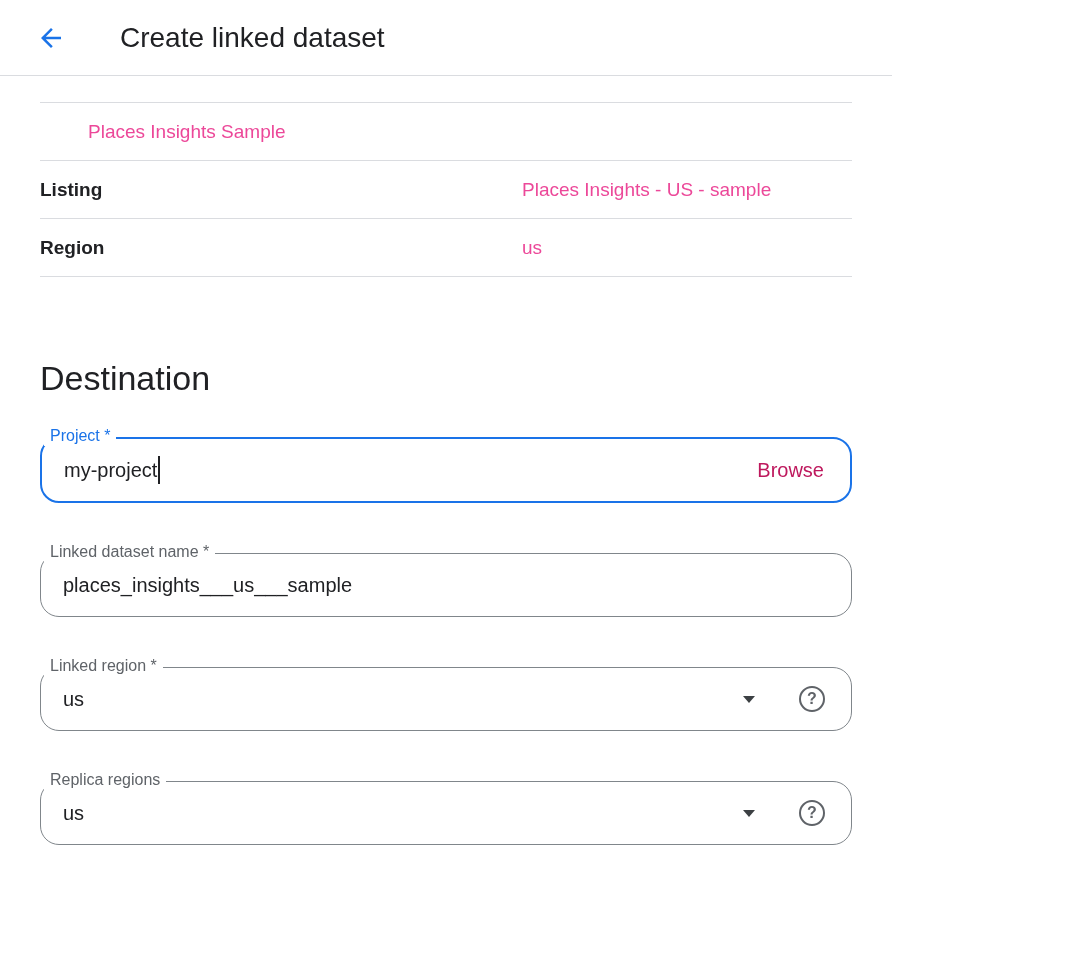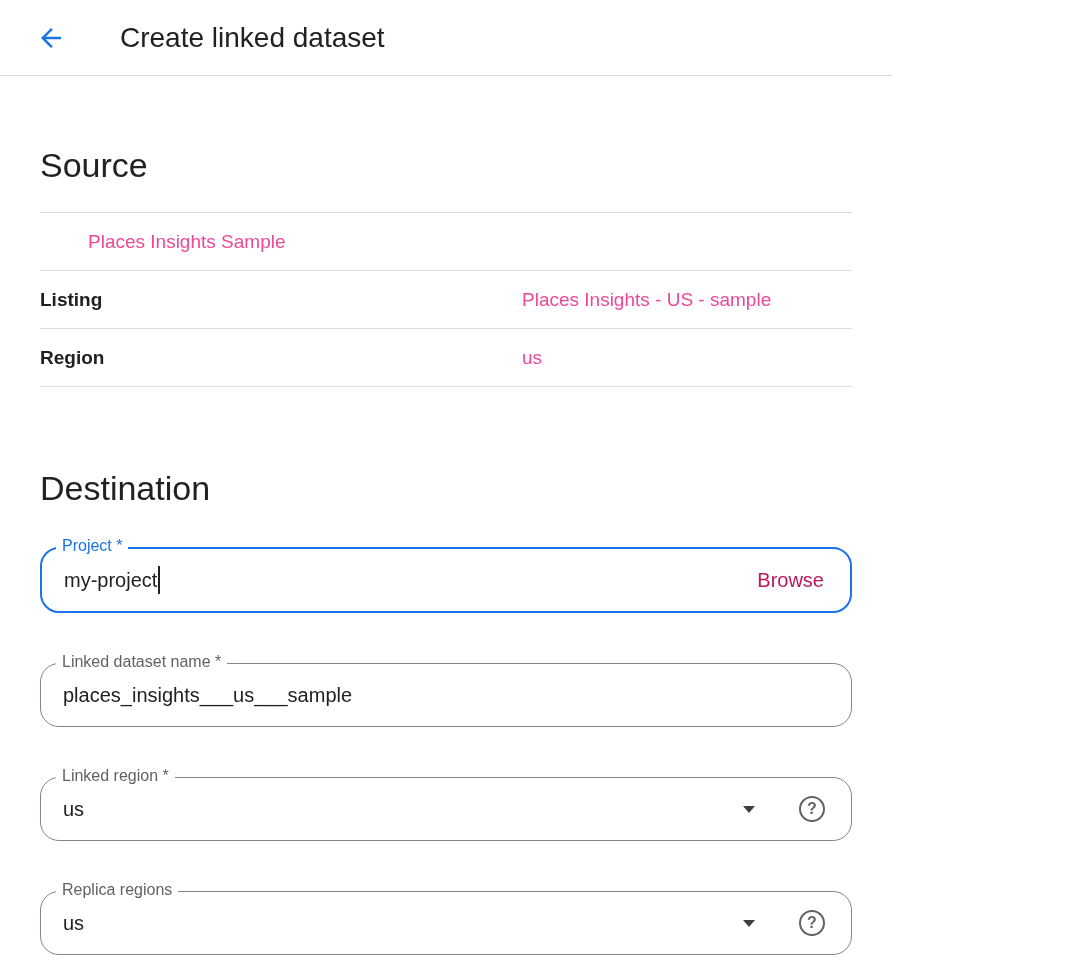--- a/index.html
+++ b/index.html
@@ -81,21 +81,21 @@
 
   
   .field {
     position: relative;
     margin-top: 50px;
   }
   .field-first { margin-top: 38px; }
   .field-label {
     position: absolute;
     top: -11px;
-    left: 16px;
+    left: 4px;
     background: #fff;
     padding: 0 6px;
     font-size: 16px;
     line-height: 20px;
     color: #5f6368;
     z-index: 1;
     white-space: nowrap;
   }
   .field-label.focused { color: #1a73e8; }
   .field-box {
@@ -170,21 +170,20 @@
     <button class="back-btn">
       <svg width="30" height="30" viewBox="0 0 24 24" aria-hidden="true">
         <path fill="#1a73e8" d="M20 11H7.83l5.59-5.59L12 4l-8 8 8 8 1.41-1.41L7.83 13H20v-2z"></path>
       </svg>
     </button>
     <h1 class="page-title">Create linked dataset</h1>
   </header>
 
   <main class="content">
 
-    <h2 class="section-heading source-heading">Source</h2>
 
     <div class="info-table">
       <div class="info-row">
         <div class="info-value">Places Insights Sample</div>
       </div>
       <div class="info-row">
         <div class="info-label">Listing</div>
         <div class="info-value">Places Insights - US - sample</div>
       </div>
       <div class="info-row">

